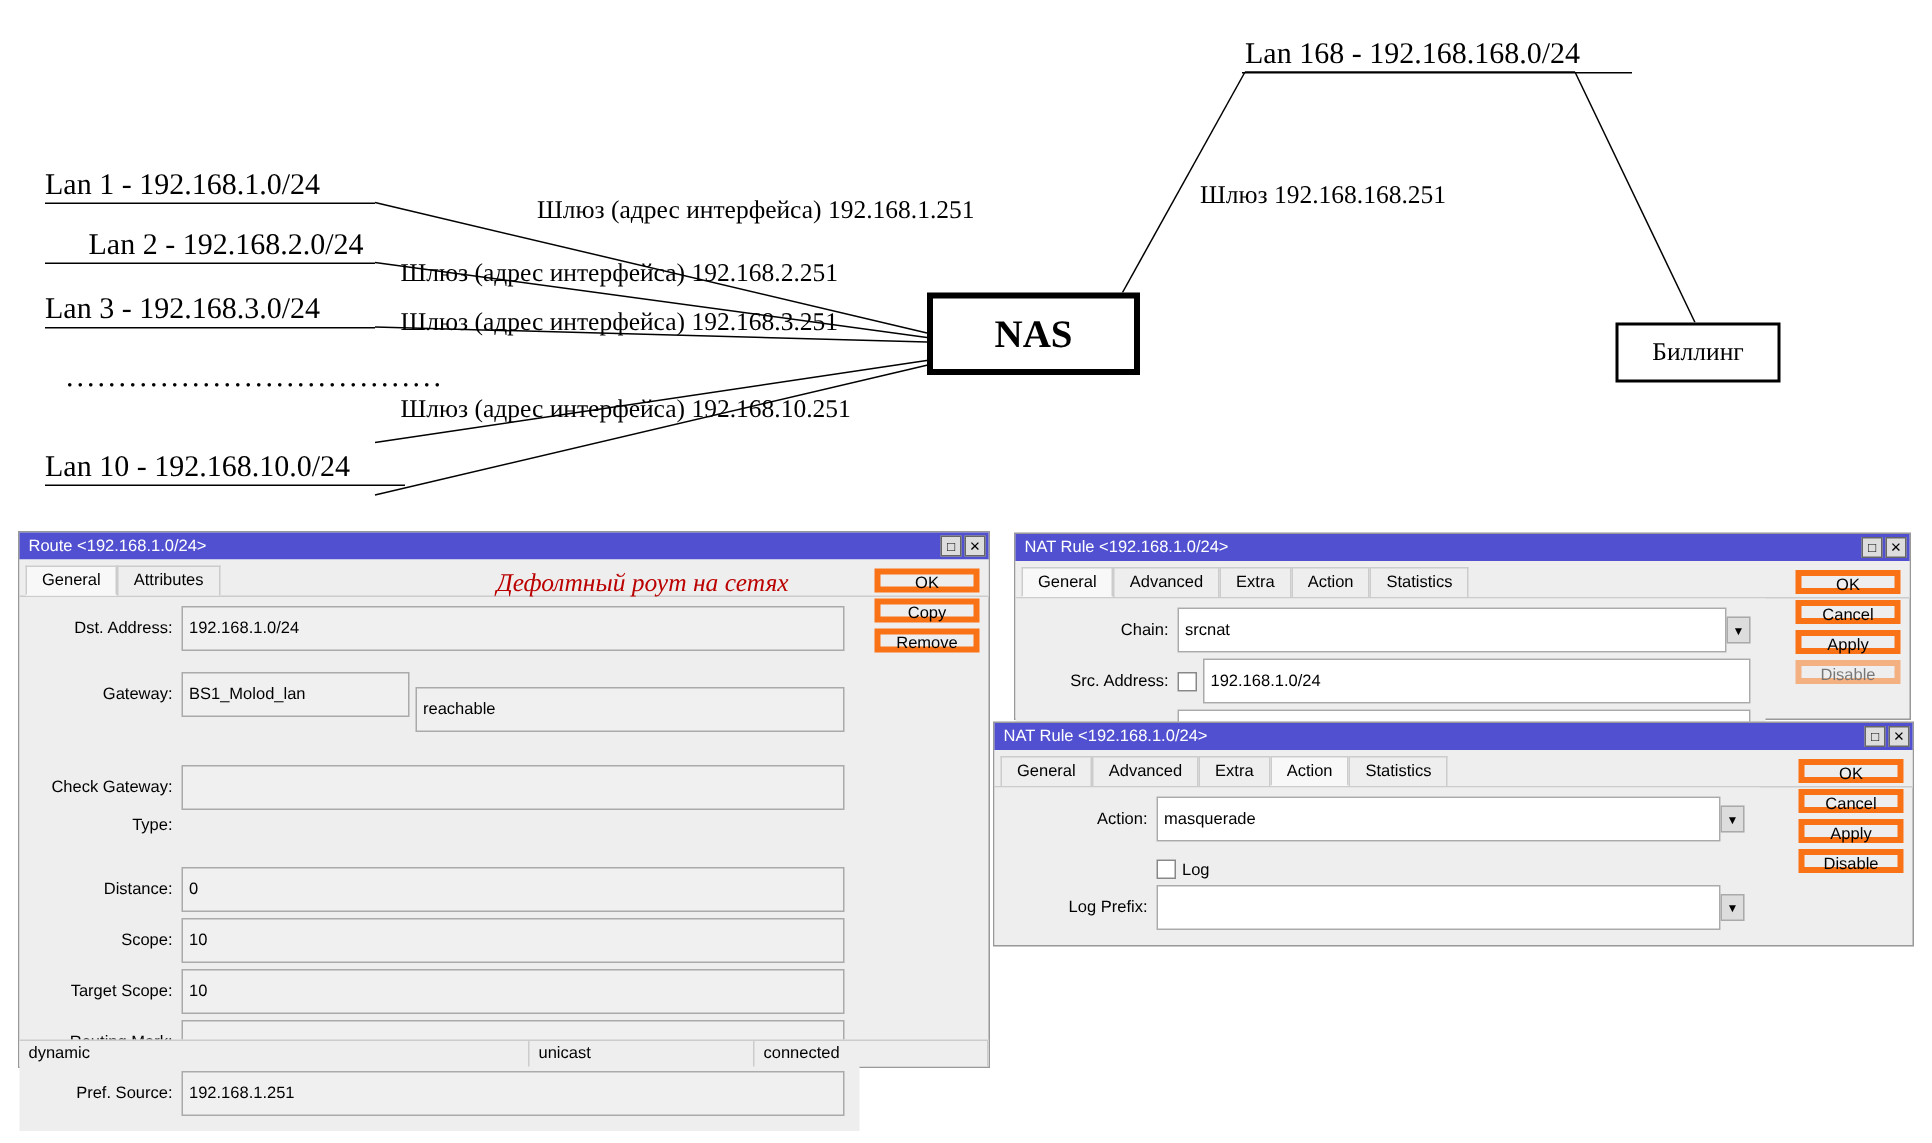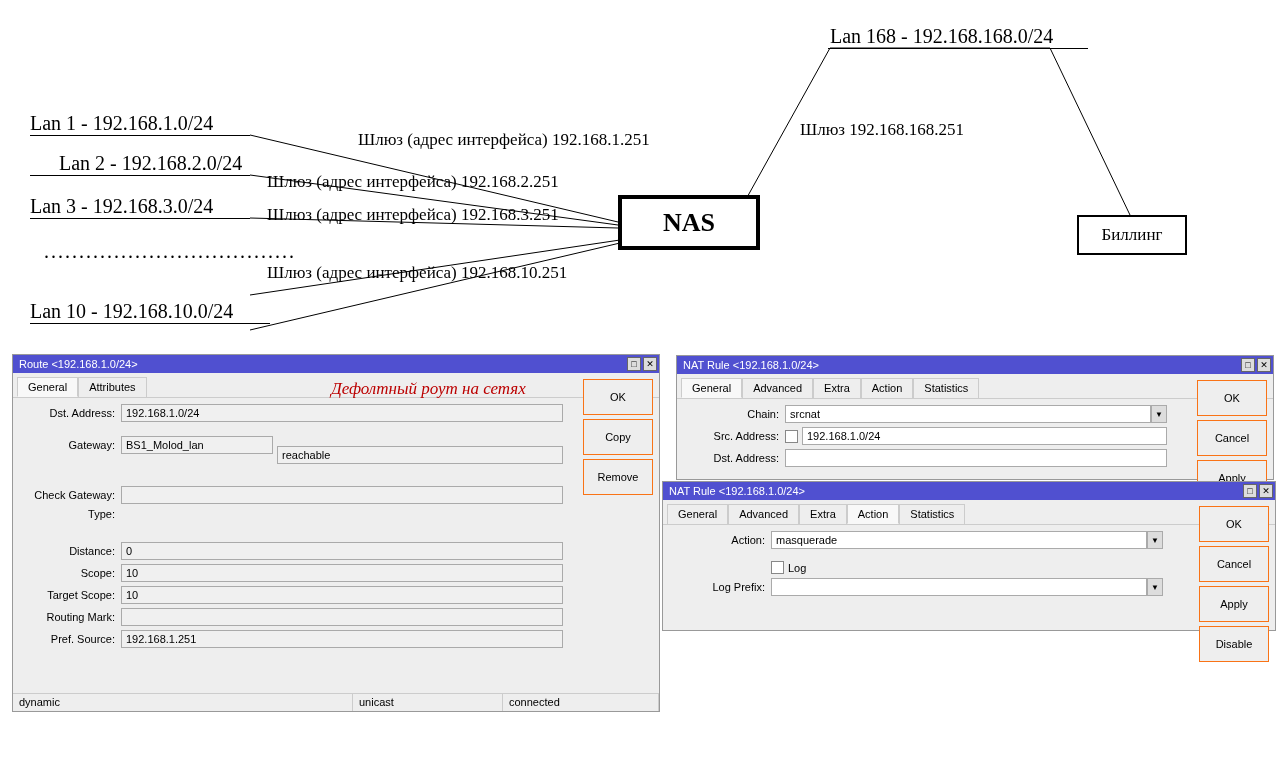--- a/index.html
+++ b/index.html
@@ -22,27 +22,27 @@
 .titlebar .controls { display: flex; gap: 2px; }
 .win-btn { width: 14px; height: 14px; background: #ddd; border: 1px solid #666; font-size: 9px; display: flex; align-items: center; justify-content: center; cursor: pointer; color: #000; }
 
 .tabs { display: flex; padding: 4px 4px 0 4px; background: #eee; border-bottom: 1px solid #ccc; }
 .tab { padding: 3px 10px; background: #eee; border: 1px solid #ccc; border-bottom: none; font-size: 11px; cursor: pointer; margin-right: 0; }
 .tab.active { background: #f8f8f8; border-bottom: 1px solid #f8f8f8; position: relative; z-index: 1; }
 
 .form-body { padding: 6px 10px; background: #eee; }
 .form-row { display: flex; align-items: center; margin-bottom: 4px; }
 .form-label { width: 98px; text-align: right; padding-right: 6px; font-size: 11px; }
-.form-input { flex: 1; height: 18px; border: 1px solid #aaa; background: #fff; padding: 0 4px; font-size: 11px; }
+.form-input { flex: 1; height: 30px; border: 1px solid #aaa; background: #fff; padding: 0 4px; font-size: 11px; }
 .form-input.small { flex: 0 0 150px; }
 .form-input.readonly { background: #f0f0f0; }
 .spacer { height: 18px; }
 
 .btn-col { position: absolute; right: 6px; top: 24px; display: flex; flex-direction: column; gap: 4px; }
-.dlg-btn { width: 70px; height: 36px; background: #eee; border: 1px solid #f97316; font-size: 11px; cursor: pointer; }
+.dlg-btn { width: 70px; height: 16px; background: #eee; border: 4px solid #f97316; font-size: 11px; cursor: pointer; }
 
 .route-title { color: #b00; font-family: "Times New Roman", serif; font-size: 17px; position: absolute; }
 .status-bar { position: absolute; bottom: 0; left: 0; right: 0; height: 18px; background: #eee; border-top: 1px solid #ccc; display: flex; font-size: 11px; }
 .status-cell { border-right: 1px solid #ccc; padding: 2px 6px; }
 .checkbox { width: 13px; height: 13px; border: 1px solid #888; background: #fff; margin-right: 4px; }
 .dropdown-arrow { width: 16px; height: 18px; border: 1px solid #aaa; background: #ddd; display: flex; align-items: center; justify-content: center; font-size: 8px; cursor: pointer; }
 </style>
 </head>
 <body>
 

